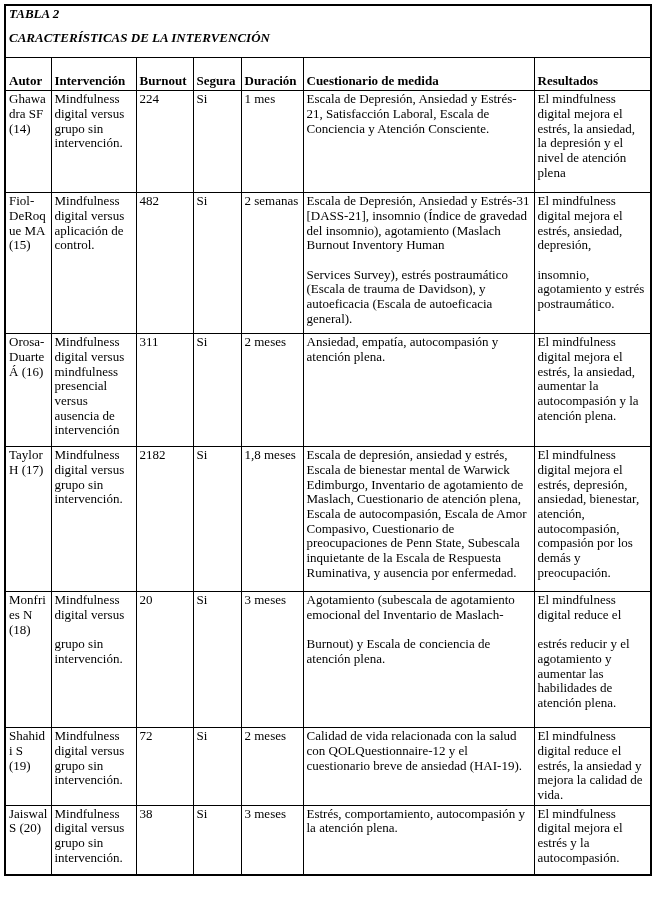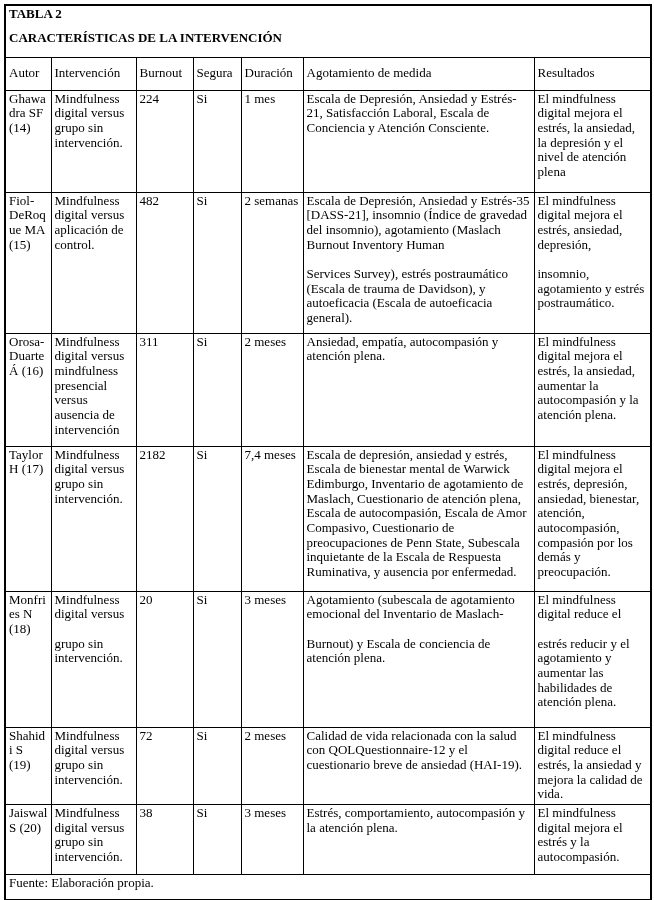--- a/index.html
+++ b/index.html
@@ -26,28 +26,29 @@
   .paper-table td, .paper-table th {
     border: 1px solid #000000;
     vertical-align: top;
     padding: 1px 3px 2px 3px;
     font-size: 13px;
     line-height: 1.13;
     text-align: left;
     overflow: hidden;
   }
   .paper-table th {
-    font-weight: normal;
+    font-weight: bold;
     vertical-align: top;
-    padding-top: 8px;
+    padding-top: 16px;
   }
   .title-cell {
     text-align: center;
     font-weight: bold;
     padding-top: 8px;
+    font-style: italic;
   }
   .title-cell .t1 { margin-bottom: 9px; }
   .c-autor { overflow-wrap: break-word; word-wrap: break-word; }
   .justify { text-align: justify; }
   .center { text-align: center; margin-top: 12px; }
   .pre { white-space: pre-line; }
 </style>
 </head>
 <body>
 
@@ -70,41 +71,41 @@
         <div class="t2">CARACTERÍSTICAS DE LA INTERVENCIÓN</div>
       </td>
     </tr>
 
     <tr style="height:33px">
       <th>Autor</th>
       <th>Intervención</th>
       <th>Burnout</th>
       <th>Segura</th>
       <th>Duración</th>
-      <th>Agotamiento de medida</th>
+      <th>Cuestionario de medida</th>
       <th>Resultados</th>
     </tr>
 
     <tr style="height:102px">
       <td class="c-autor">Ghawadra SF (14)</td>
       <td class="justify pre">Mindfulness digital versus grupo sin intervención.</td>
       <td class="center">224</td>
       <td class="center">Si</td>
       <td>1 mes</td>
       <td class="pre">Escala de Depresión, Ansiedad y Estrés-21, Satisfacción Laboral, Escala de Conciencia y Atención Consciente.</td>
       <td class="pre">El mindfulness digital mejora el estrés, la ansiedad, la depresión y el nivel de atención plena</td>
     </tr>
 
     <tr style="height:141px">
       <td class="c-autor">Fiol-DeRoque MA (15)</td>
       <td class="justify pre">Mindfulness digital versus aplicación de control.</td>
       <td class="center">482</td>
       <td class="center">Si</td>
       <td>2 semanas</td>
-      <td class="pre">Escala de Depresión, Ansiedad y Estrés-35 [DASS-21], insomnio (Índice de gravedad del insomnio), agotamiento (Maslach Burnout Inventory Human
+      <td class="pre">Escala de Depresión, Ansiedad y Estrés-31 [DASS-21], insomnio (Índice de gravedad del insomnio), agotamiento (Maslach Burnout Inventory Human
 
 Services Survey), estrés postraumático (Escala de trauma de Davidson), y autoeficacia (Escala de autoeficacia general).</td>
       <td class="pre">El mindfulness digital mejora el estrés, ansiedad, depresión,
 
 insomnio, agotamiento y estrés postraumático.</td>
     </tr>
 
     <tr style="height:113px">
       <td class="c-autor">Orosa-Duarte Á (16)</td>
       <td class="justify pre">Mindfulness digital versus mindfulness presencial versus ausencia de intervención</td>
@@ -113,21 +114,21 @@
       <td>2 meses</td>
       <td class="pre">Ansiedad, empatía, autocompasión y atención plena.</td>
       <td class="pre">El mindfulness digital mejora el estrés, la ansiedad, aumentar la autocompasión y la atención plena.</td>
     </tr>
 
     <tr style="height:145px">
       <td class="c-autor">Taylor H (17)</td>
       <td class="justify pre">Mindfulness digital versus grupo sin intervención.</td>
       <td class="center">2182</td>
       <td class="center">Si</td>
-      <td>7,4 meses</td>
+      <td>1,8 meses</td>
       <td class="pre">Escala de depresión, ansiedad y estrés, Escala de bienestar mental de Warwick Edimburgo, Inventario de agotamiento de Maslach, Cuestionario de atención plena, Escala de autocompasión, Escala de Amor Compasivo, Cuestionario de preocupaciones de Penn State, Subescala inquietante de la Escala de Respuesta Ruminativa, y ausencia por enfermedad.</td>
       <td class="pre">El mindfulness digital mejora el estrés, depresión, ansiedad, bienestar, atención, autocompasión, compasión por los demás y preocupación.</td>
     </tr>
 
     <tr style="height:136px">
       <td class="c-autor">Monfries N (18)</td>
       <td class="justify pre">Mindfulness digital versus
 
 grupo sin intervención.</td>
       <td class="center">20</td>
@@ -154,18 +155,15 @@
     <tr style="height:70px">
       <td class="c-autor">Jaiswal S (20)</td>
       <td class="justify pre">Mindfulness digital versus grupo sin intervención.</td>
       <td class="center">38</td>
       <td class="center">Si</td>
       <td>3 meses</td>
       <td class="pre">Estrés, comportamiento, autocompasión y la atención plena.</td>
       <td class="pre">El mindfulness digital mejora el estrés y la autocompasión.</td>
     </tr>
 
-    <tr style="height:26px">
-      <td colspan="7">Fuente: Elaboración propia.</td>
-    </tr>
   </tbody>
     </table>
 </div>
 
 </body></html>

